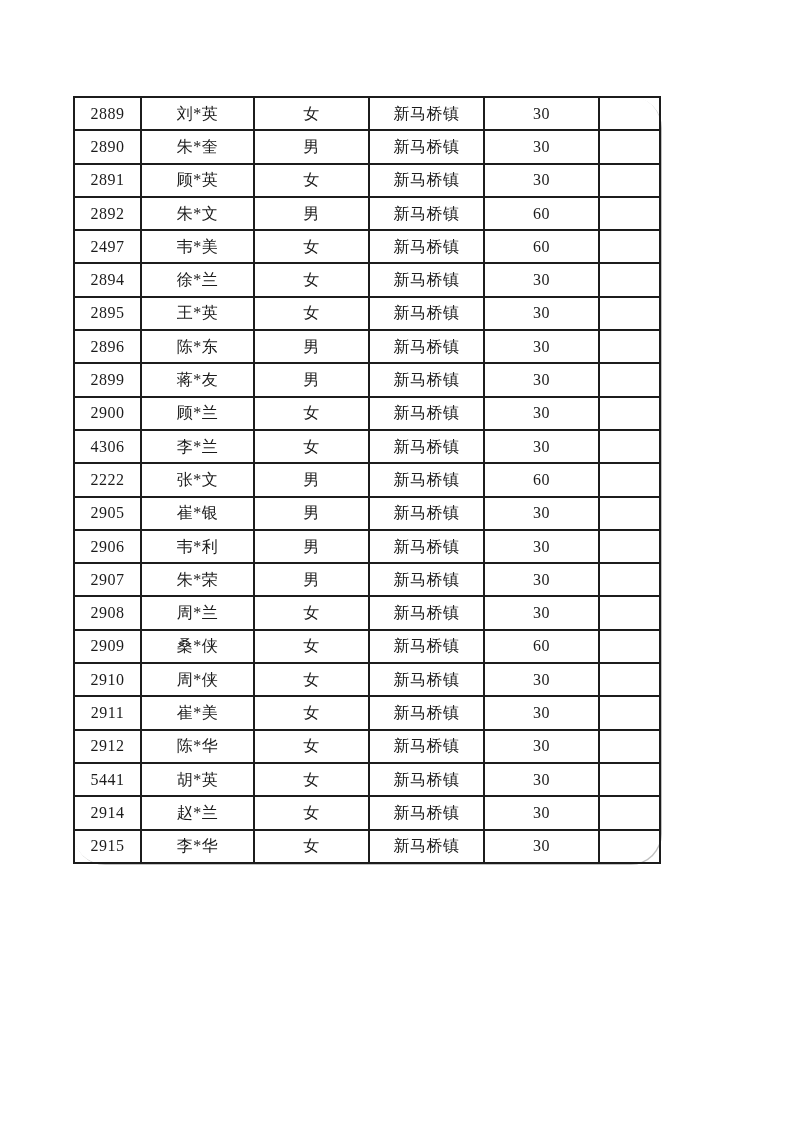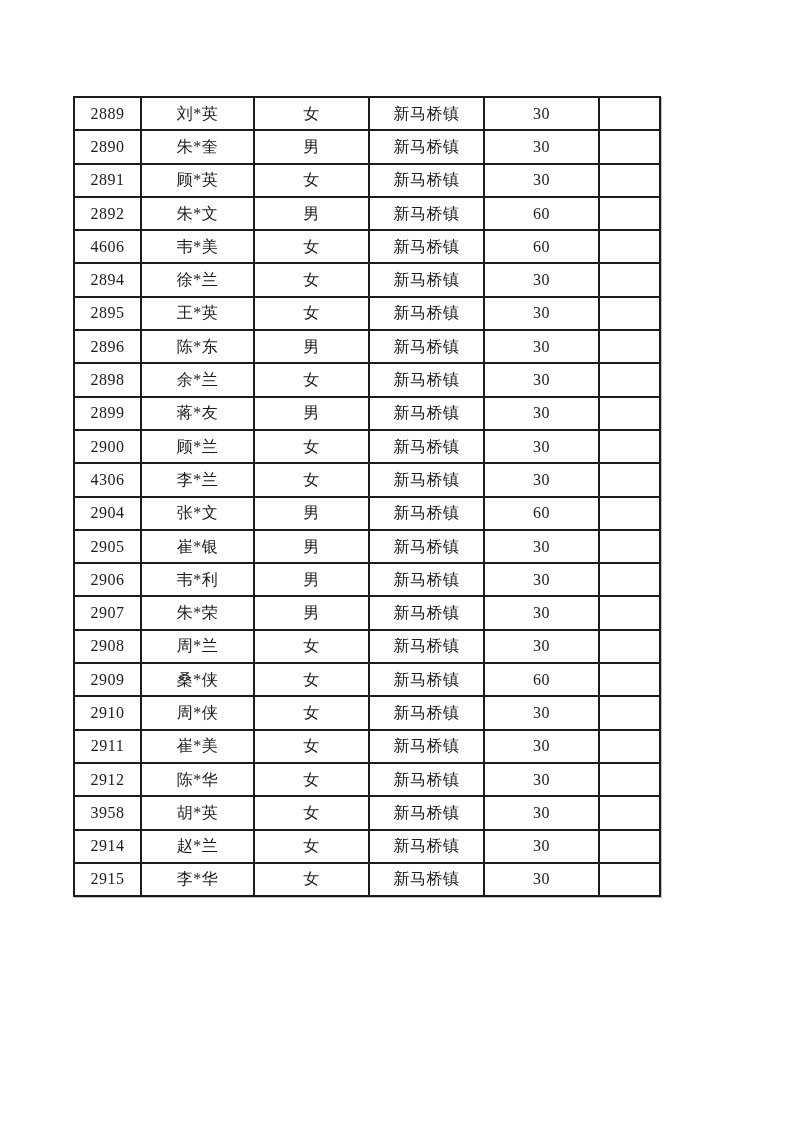--- a/index.html
+++ b/index.html
@@ -18,20 +18,21 @@
   .sheet {
     position: absolute;
     left: 73px;
     top: 96px;
   }
   table.data-table {
     border-collapse: collapse;
     table-layout: fixed;
     width: 586px;
     box-shadow: 1px 1px 0 rgba(0,0,0,0.25);
+    border-radius: 31px;
   }
   table.data-table td {
     border: 2px solid #1c1c1c;
     height: 31.3px;
     padding: 0 2px;
     text-align: center;
     vertical-align: middle;
     font-size: 16px;
     line-height: 1;
     letter-spacing: 0.5px;
@@ -85,21 +86,21 @@
   </tr>
         <tr>
     <td>2892</td>
     <td>朱*文</td>
     <td>男</td>
     <td>新马桥镇</td>
     <td>60</td>
     <td></td>
   </tr>
         <tr>
-    <td>4606</td>
+    <td>2497</td>
     <td>韦*美</td>
     <td>女</td>
     <td>新马桥镇</td>
     <td>60</td>
     <td></td>
   </tr>
         <tr>
     <td>2894</td>
     <td>徐*兰</td>
     <td>女</td>
@@ -117,28 +118,20 @@
   </tr>
         <tr>
     <td>2896</td>
     <td>陈*东</td>
     <td>男</td>
     <td>新马桥镇</td>
     <td>30</td>
     <td></td>
   </tr>
         <tr>
-    <td>2898</td>
-    <td>余*兰</td>
-    <td>女</td>
-    <td>新马桥镇</td>
-    <td>30</td>
-    <td></td>
-  </tr>
-        <tr>
     <td>2899</td>
     <td>蒋*友</td>
     <td>男</td>
     <td>新马桥镇</td>
     <td>30</td>
     <td></td>
   </tr>
         <tr>
     <td>2900</td>
     <td>顾*兰</td>
@@ -149,21 +142,21 @@
   </tr>
         <tr>
     <td>4306</td>
     <td>李*兰</td>
     <td>女</td>
     <td>新马桥镇</td>
     <td>30</td>
     <td></td>
   </tr>
         <tr>
-    <td>2904</td>
+    <td>2222</td>
     <td>张*文</td>
     <td>男</td>
     <td>新马桥镇</td>
     <td>60</td>
     <td></td>
   </tr>
         <tr>
     <td>2905</td>
     <td>崔*银</td>
     <td>男</td>
@@ -221,21 +214,21 @@
   </tr>
         <tr>
     <td>2912</td>
     <td>陈*华</td>
     <td>女</td>
     <td>新马桥镇</td>
     <td>30</td>
     <td></td>
   </tr>
         <tr>
-    <td>3958</td>
+    <td>5441</td>
     <td>胡*英</td>
     <td>女</td>
     <td>新马桥镇</td>
     <td>30</td>
     <td></td>
   </tr>
         <tr>
     <td>2914</td>
     <td>赵*兰</td>
     <td>女</td>

